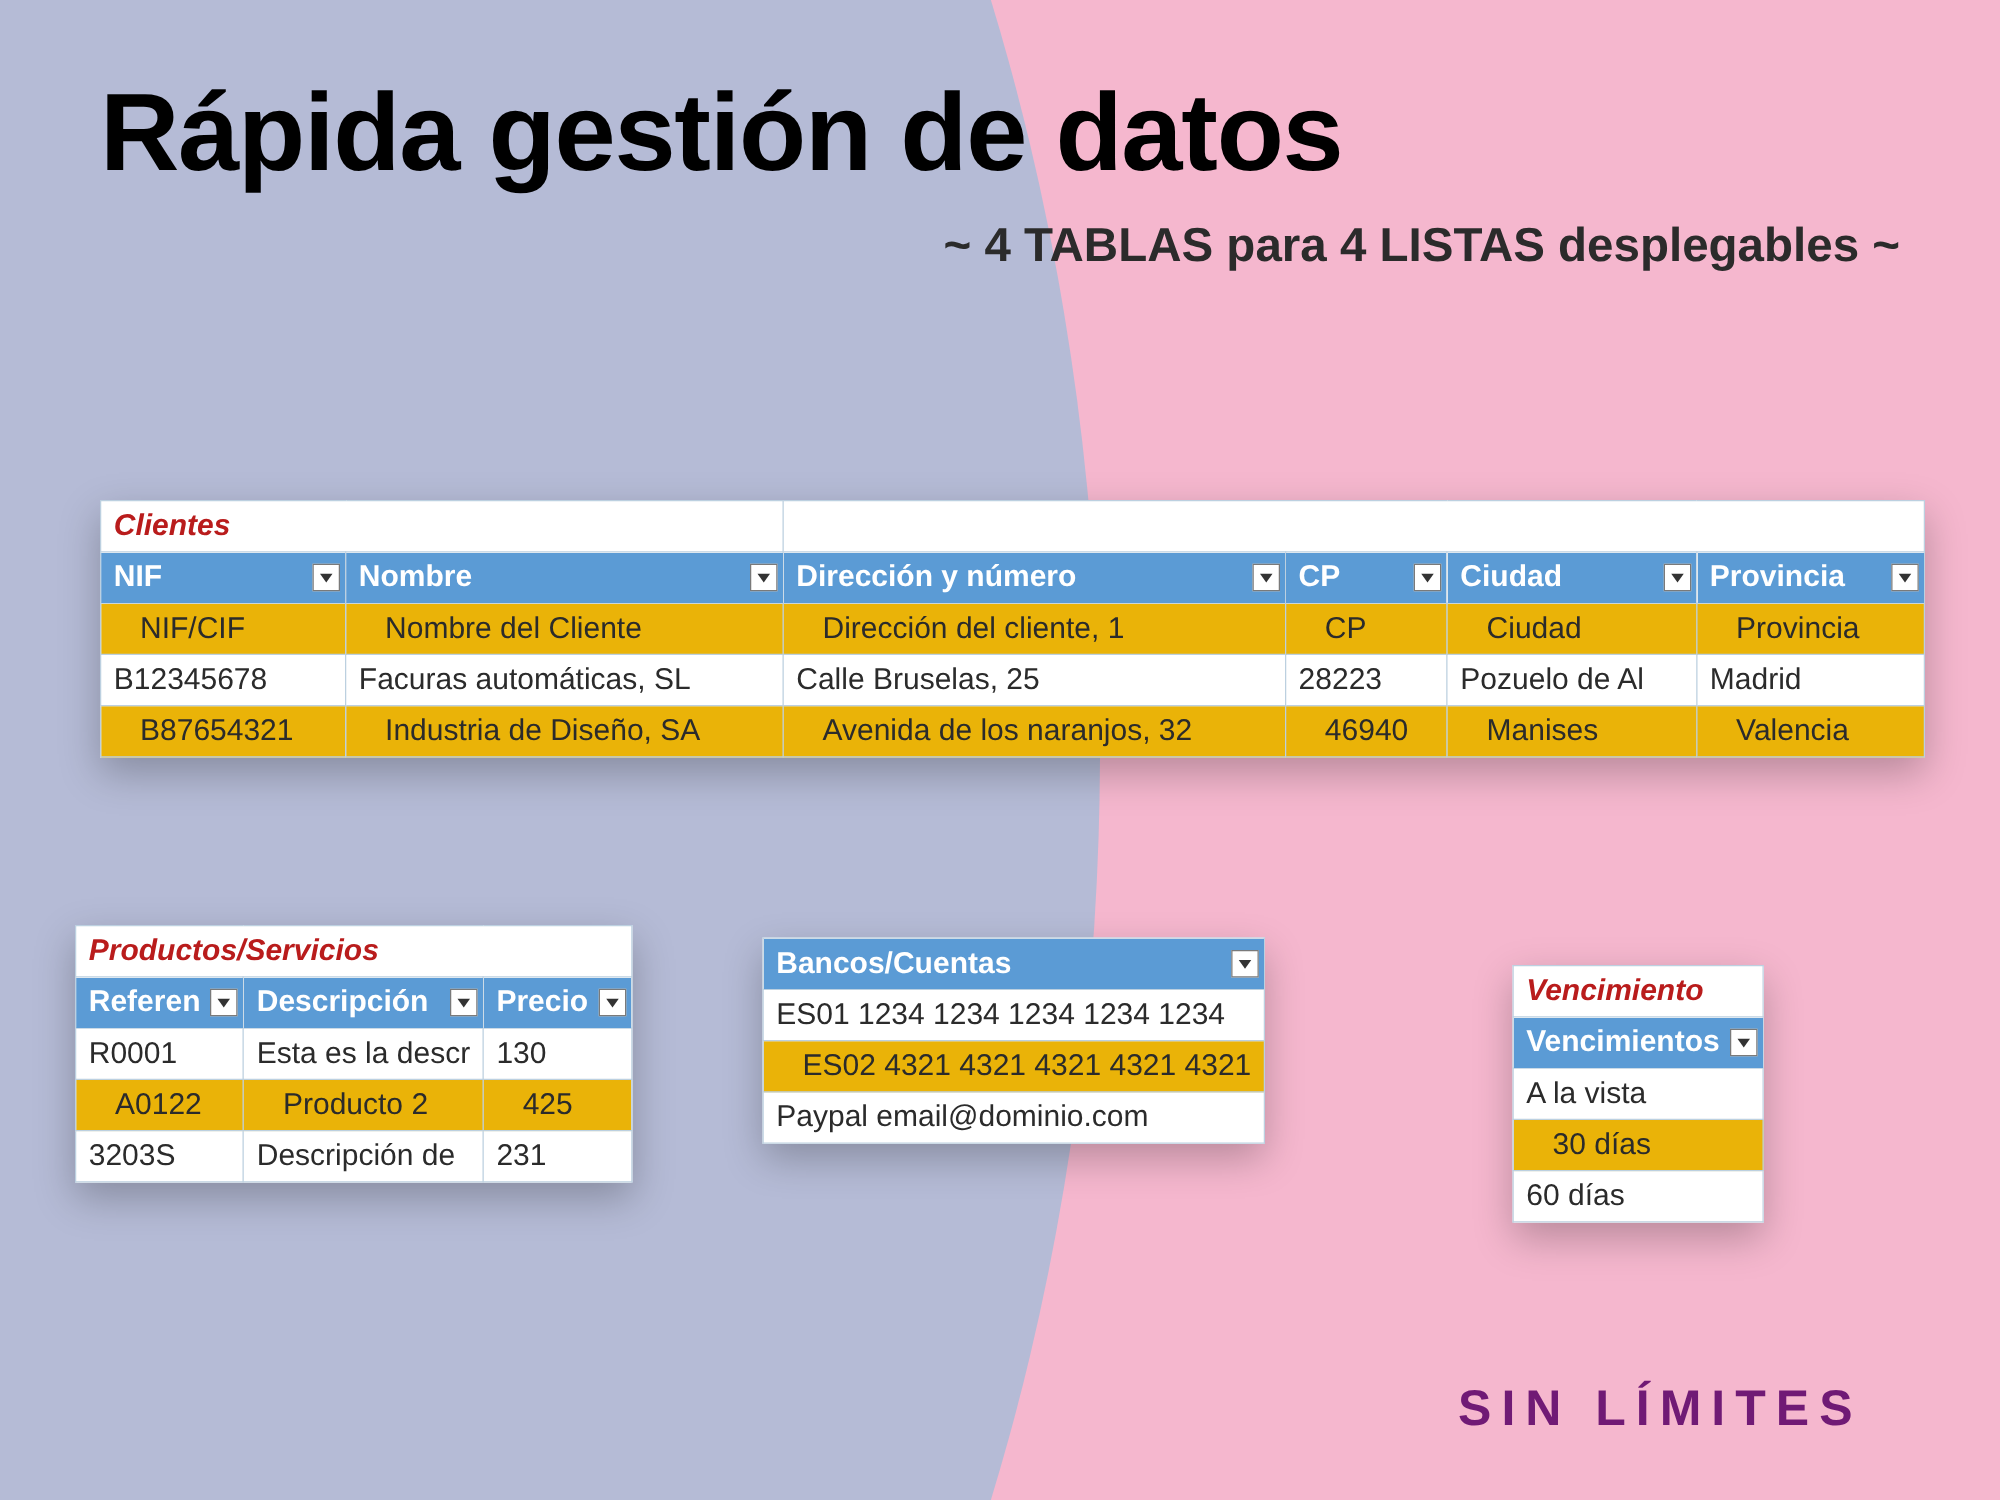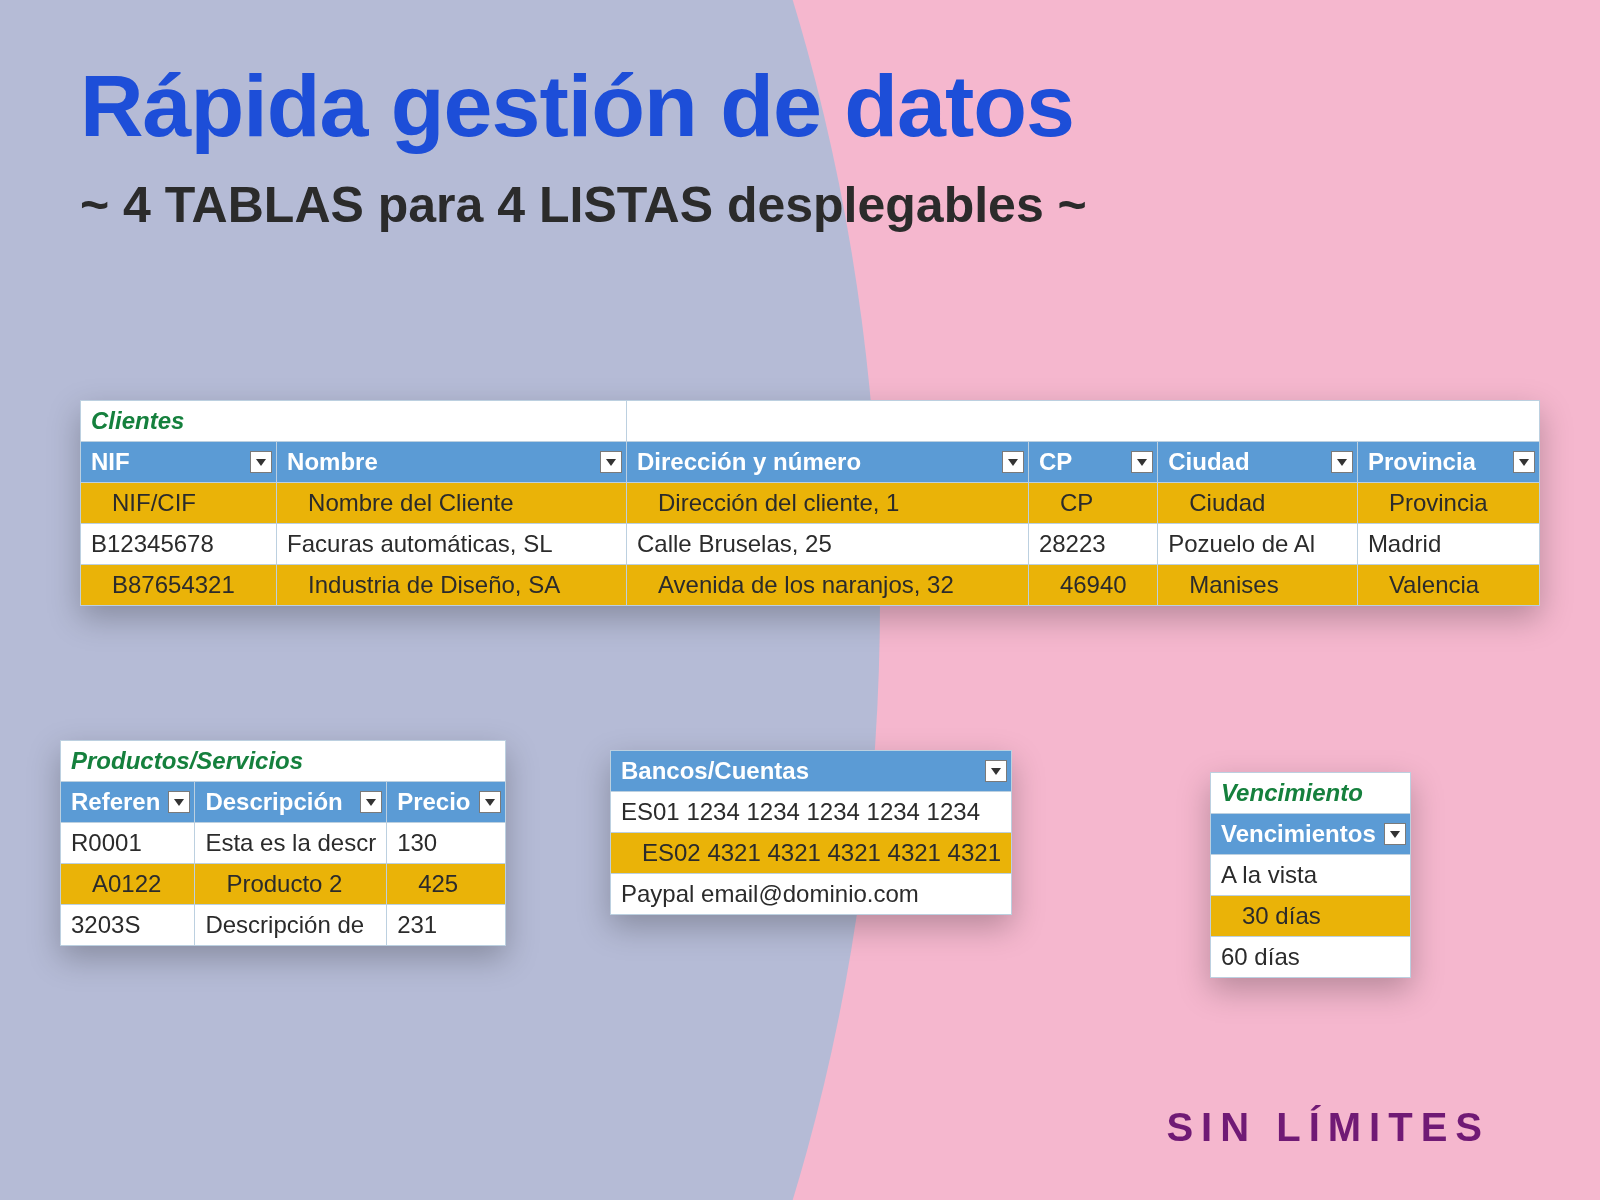--- a/index.html
+++ b/index.html
@@ -19,29 +19,30 @@
     background: #b5bbd6;
     clip-path: ellipse(60% 120% at -5% 50%);
   }
   .content {
     position: absolute; inset:0;
     padding: 60px 80px;
   }
   .title {
     font-size: 88px;
     font-weight: 800;
-    color: #1d4ed8;
+    color: #000000;
     letter-spacing: -1px;
     line-height: 1.05;
   }
   .subtitle {
     margin-top: 24px;
-    font-size: 50px;
+    font-size: 38px;
     font-weight: 700;
     color: #2b2b2b;
+    text-align: right;
   }
   .subtitle .accent { font-weight: 800; }
 
   
   .xtable {
     position: absolute;
     background: #fff;
     border: 1px solid #9fb6c9;
     box-shadow: 0 12px 30px rgba(0,0,0,0.25);
     font-size: 24px;
@@ -52,21 +53,21 @@
     border: 1px solid #bcd0e0;
     padding: 6px 10px;
     text-align: left;
     white-space: nowrap;
     background: #fff;
   }
   .xtable .title-row td {
     font-style: italic;
     font-weight: 700;
     background: #fff;
-    color: #15803d;
+    color: #b91c1c;
   }
   .xtable .header-row th {
     background: #5b9bd5;
     color: #fff;
     font-weight: 700;
     position: relative;
     padding-right: 34px;
   }
   .xtable .alt td { background: #eab308; padding-left: 31px; }
   .filter {

